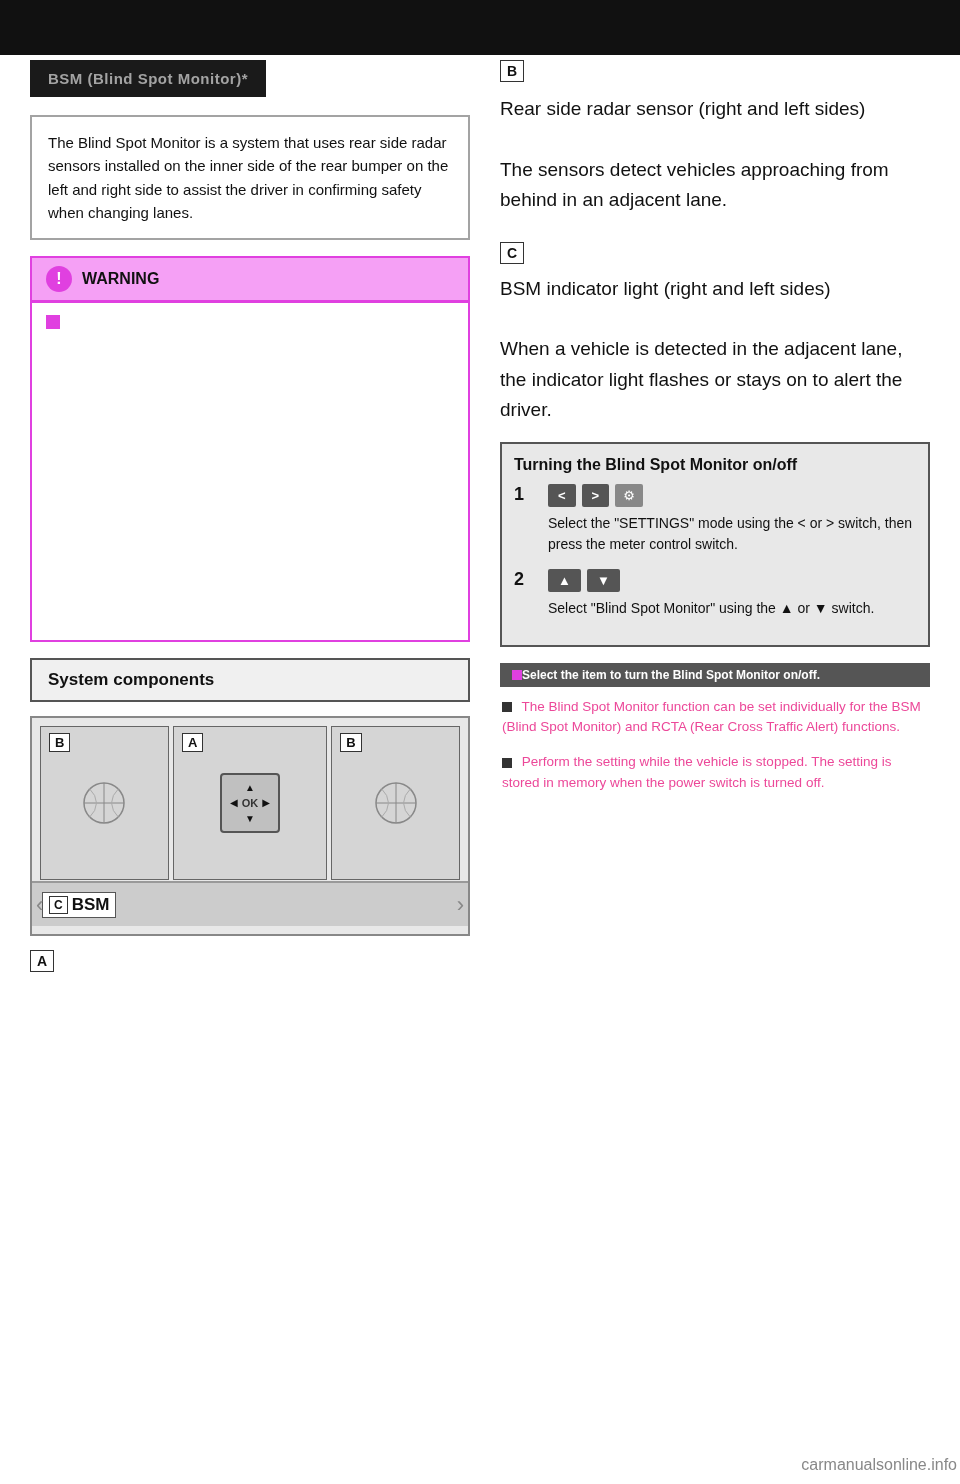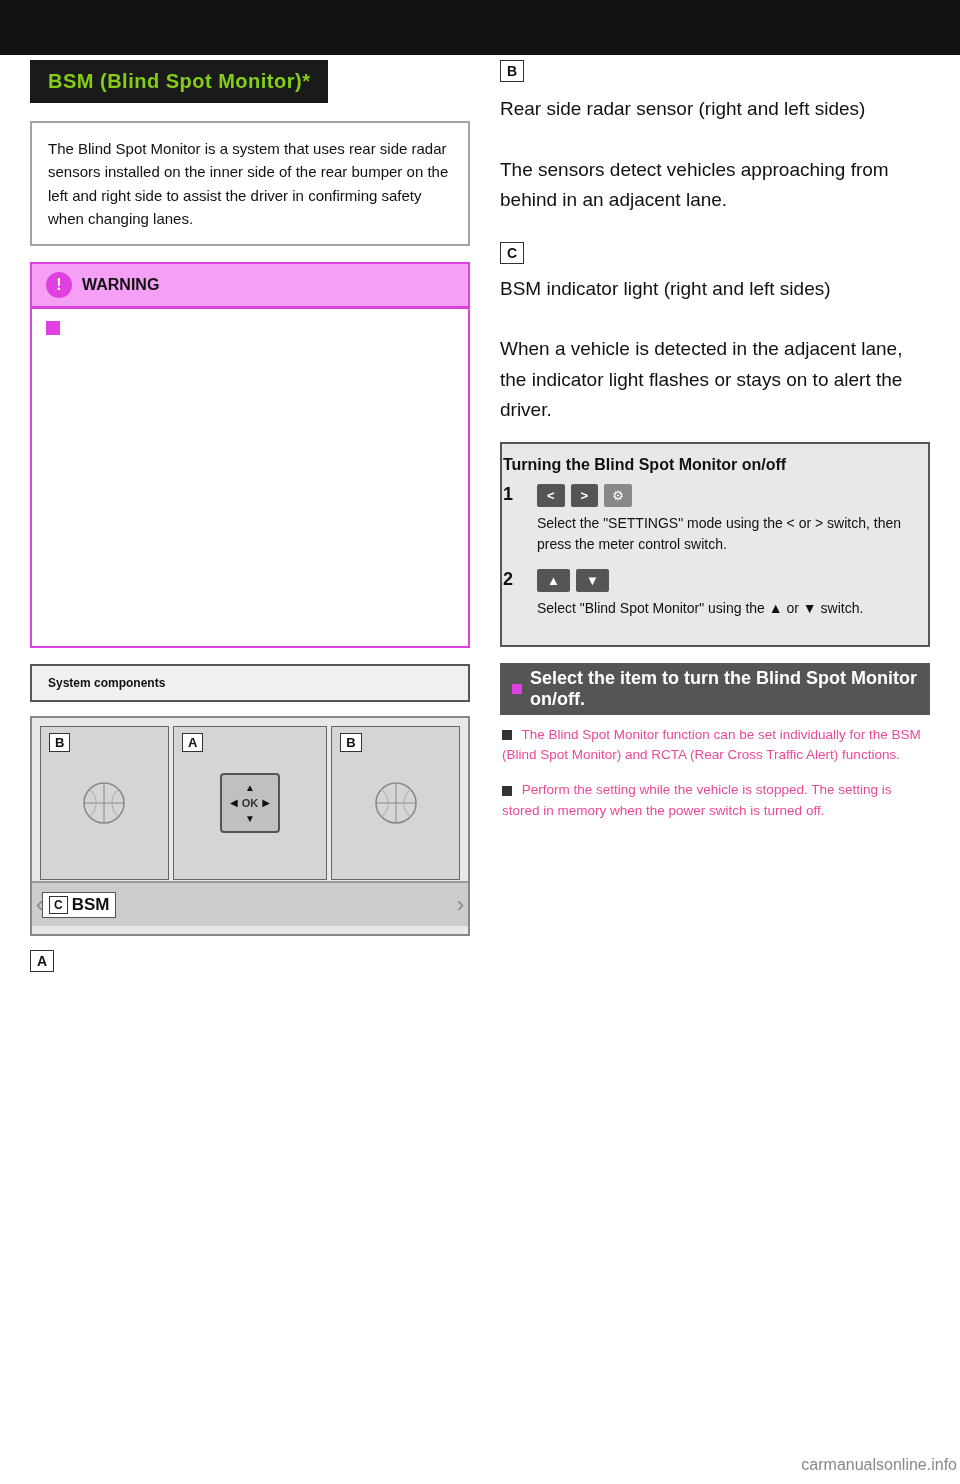--- a/index.html
+++ b/index.html
@@ -40,22 +40,22 @@
       height: 55px;
       background: #111;
       display: flex;
       align-items: center;
       padding: 0 30px;
     }
 
     
     .section-title-box {
       background: #1a1a1a;
-      color: #84cc16;
-      font-size: 20px;
+      color: #a3a3a3;
+      font-size: 15px;
       font-weight: bold;
       padding: 10px 18px;
       margin-bottom: 18px;
       display: inline-block;
       letter-spacing: 0.5px;
     }
 
     
     .description-box {
       border: 2px solid #a3a3a3;
@@ -111,21 +111,21 @@
       display: inline-block;
       margin-bottom: 10px;
     }
 
     
     .system-components-box {
       border: 2px solid #555;
       padding: 10px 16px;
       margin-bottom: 14px;
       background: #f0f0f0;
-      font-size: 12px;
+      font-size: 17px;
       font-weight: bold;
     }
 
     
     .diagram-box {
       border: 2px solid #888;
       background: #e8e8e8;
       height: 220px;
       margin-bottom: 10px;
       position: relative;
@@ -300,21 +300,21 @@
       display: inline-block;
       background: #fff;
       margin-bottom: 10px;
       margin-top: 10px;
     }
 
     
     .turning-box {
       border: 2px solid #555;
       background: #e8e8e8;
-      padding: 12px 1px;
+      padding: 12px 12px;
       margin-bottom: 16px;
     }
 
     .turning-title {
       font-size: 16px;
       font-weight: bold;
       margin-bottom: 10px;
     }
 
     .step-row {
@@ -366,26 +366,26 @@
 
     
     .note-section {
       margin-top: 10px;
     }
 
     .note-bar {
       background: #555;
       color: #fff;
       padding: 5px 12px;
-      font-size: 18px;
+      font-size: 12px;
       font-weight: bold;
       margin-bottom: 6px;
       display: flex;
       align-items: center;
-      gap: 8px;
+      gap: 0;
     }
 
     .note-bullet {
       width: 10px;
       height: 10px;
       background: #e040e0;
       display: inline-block;
       flex-shrink: 0;
     }
 

